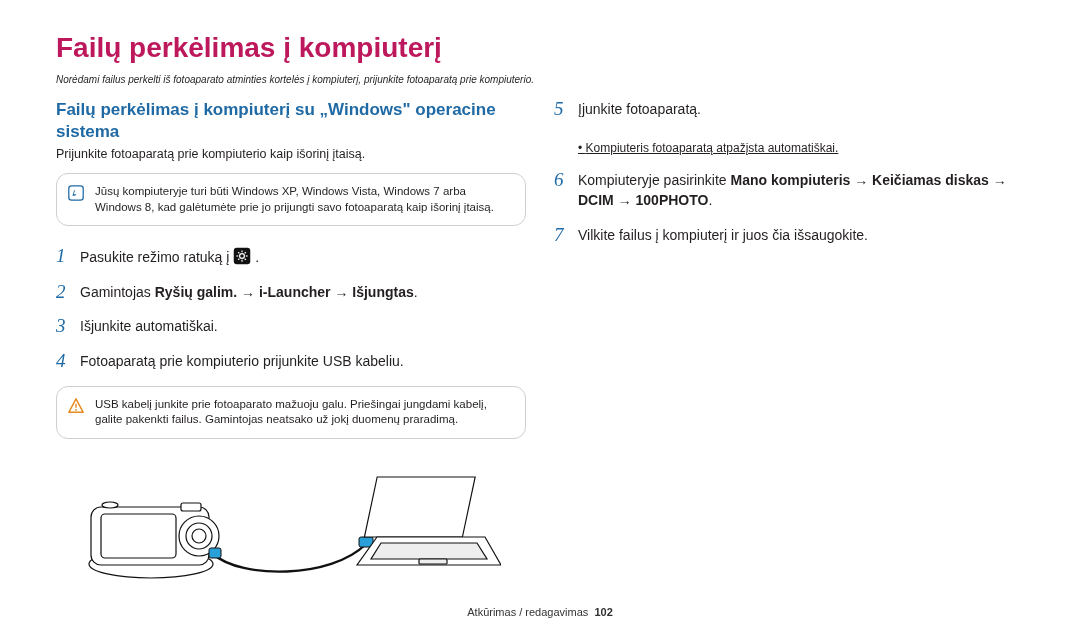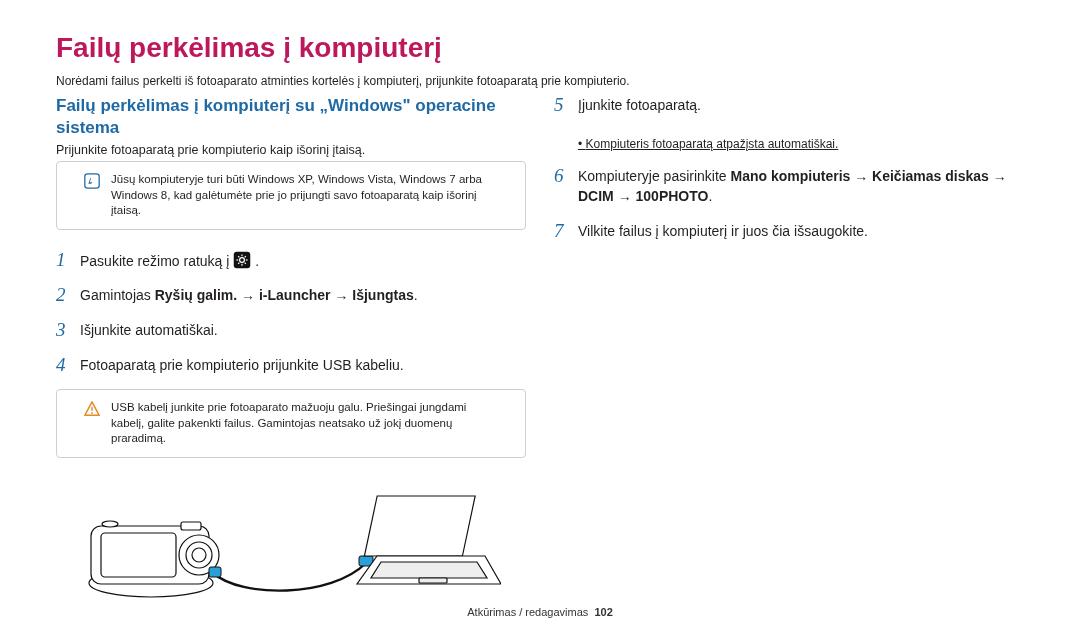--- a/index.html
+++ b/index.html
@@ -12,40 +12,41 @@
     position: relative;
     color: #231f20;
   }
   .title {
     font-size: 28px;
     font-weight: 700;
     color: #be185d;
     margin-bottom: 10px;
   }
   .subtitle {
-    font-size: 12px;
-    margin-bottom: 7px;
+    font-size: 10px;
+    margin-bottom: 14px;
+    font-style: italic;
   }
   .columns { display: flex; gap: 28px; justify-content: space-between; }
   .col { flex: 1 1 0; }
   .section-heading {
     font-size: 17px;
     font-weight: 700;
     color: #1f6aa5;
     line-height: 1.3;
     margin-bottom: 4px;
   }
-  .subtext { font-size: 12.5px; margin-bottom: 4px; }
+  .subtext { font-size: 12.5px; margin-bottom: 12px; }
   .note-box {
     display: flex;
     align-items: flex-start;
     gap: 10px;
     border: 1px solid #cfcfcf;
-    border-radius: 4px;
-    padding: 10px 26px;
+    border-radius: 12px;
+    padding: 10px 10px;
     font-size: 11.5px;
     line-height: 1.35;
     background: #fff;
     margin-bottom: 20px;
   }
   .note-icon {
     flex: 0 0 18px;
     width: 18px; height: 18px;
     display: flex; align-items: center; justify-content: center;
   }

